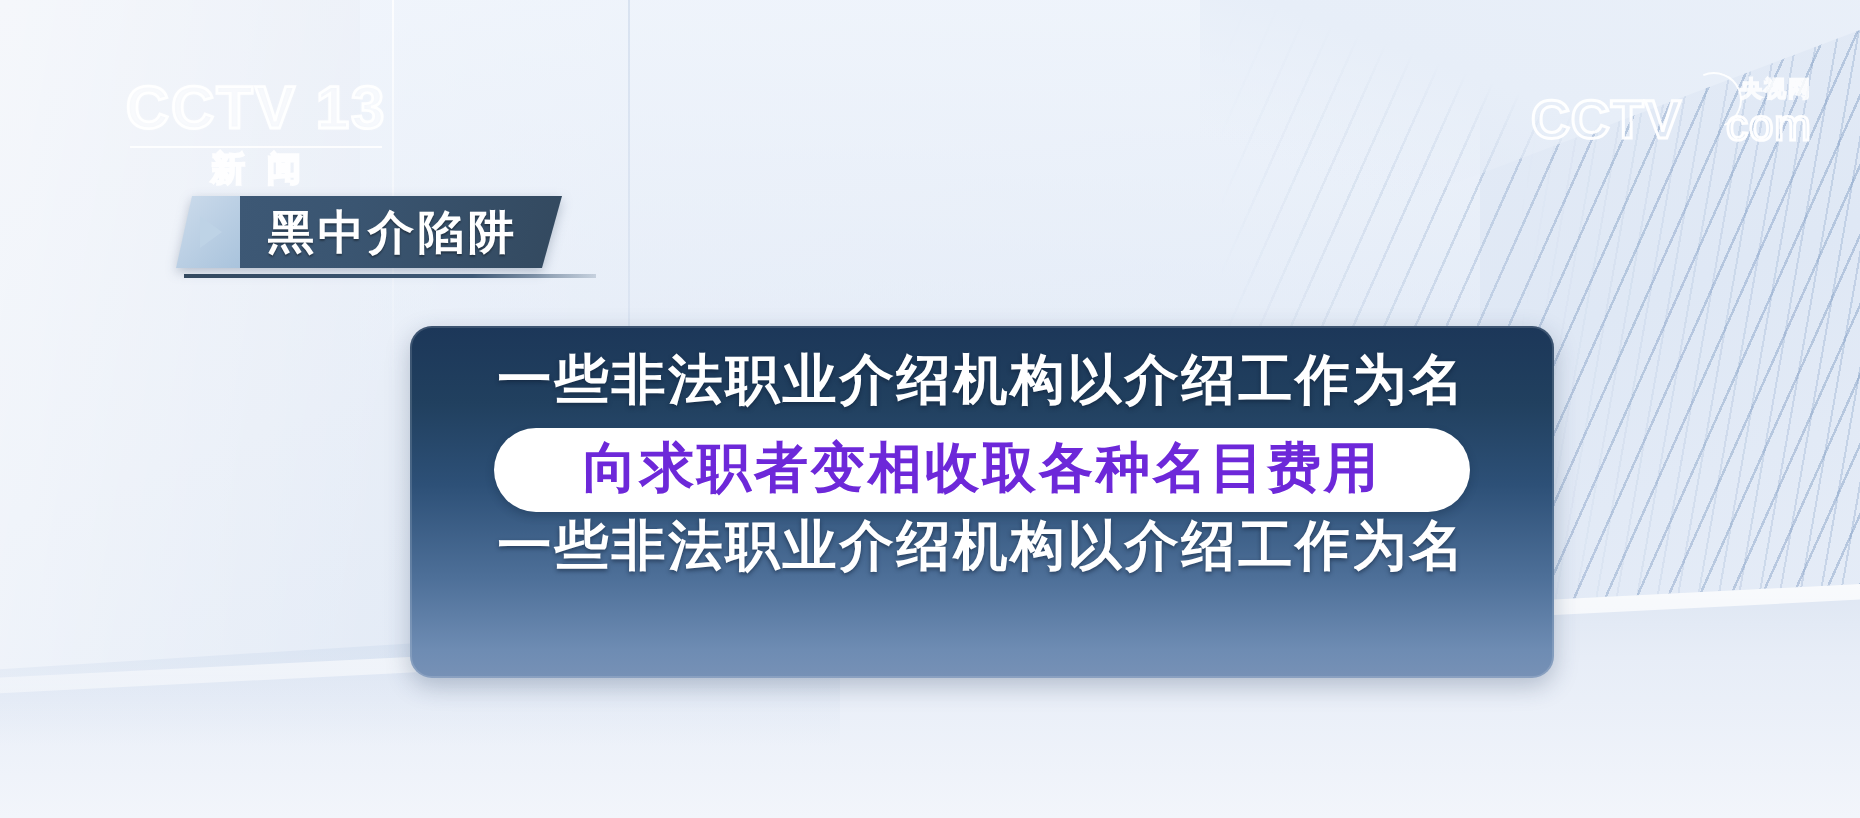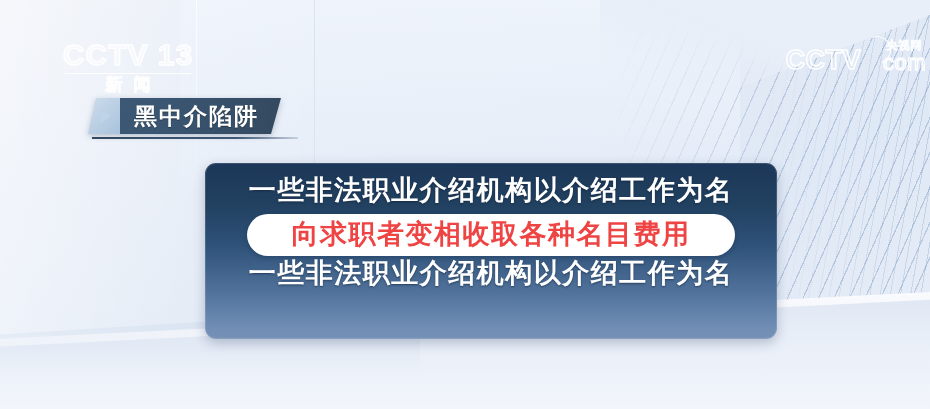--- a/index.html
+++ b/index.html
@@ -125,23 +125,23 @@
     letter-spacing: 11px;
     text-indent: 11px;
     color: rgba(255,255,255,0.0);
     -webkit-text-stroke: 1px rgba(255,255,255,0.9);
     line-height: 1.1;
   }
 
   
   #cctv-com-watermark {
     position: absolute;
-    right: 4px;
+    right: 24px;
     top: 40px;
-    text-align: center;
+    text-align: right;
     user-select: none;
   }
   #wm-row { display: flex; align-items: flex-end; gap: 2px; }
   #wm-cctv {
     font-size: 27px;
     font-weight: bold;
     letter-spacing: 0.5px;
     color: rgba(255,255,255,0);
     -webkit-text-stroke: 1.5px rgba(255,255,255,0.95);
     line-height: 1;
@@ -276,21 +276,21 @@
     width: 488px;
     height: 42px;
     background: #ffffff;
     border-radius: 21px;
     display: flex;
     align-items: center;
     justify-content: center;
     box-shadow: 0 2px 4px rgba(15,35,60,0.30);
   }
   #msg-line-2 {
-    color: #ef4444;
+    color: #6d28d9;
     font-size: 27px;
     font-weight: bold;
     letter-spacing: 1.5px;
     line-height: 1;
     white-space: nowrap;
   }
 </style>
 </head>
 <body>
 

